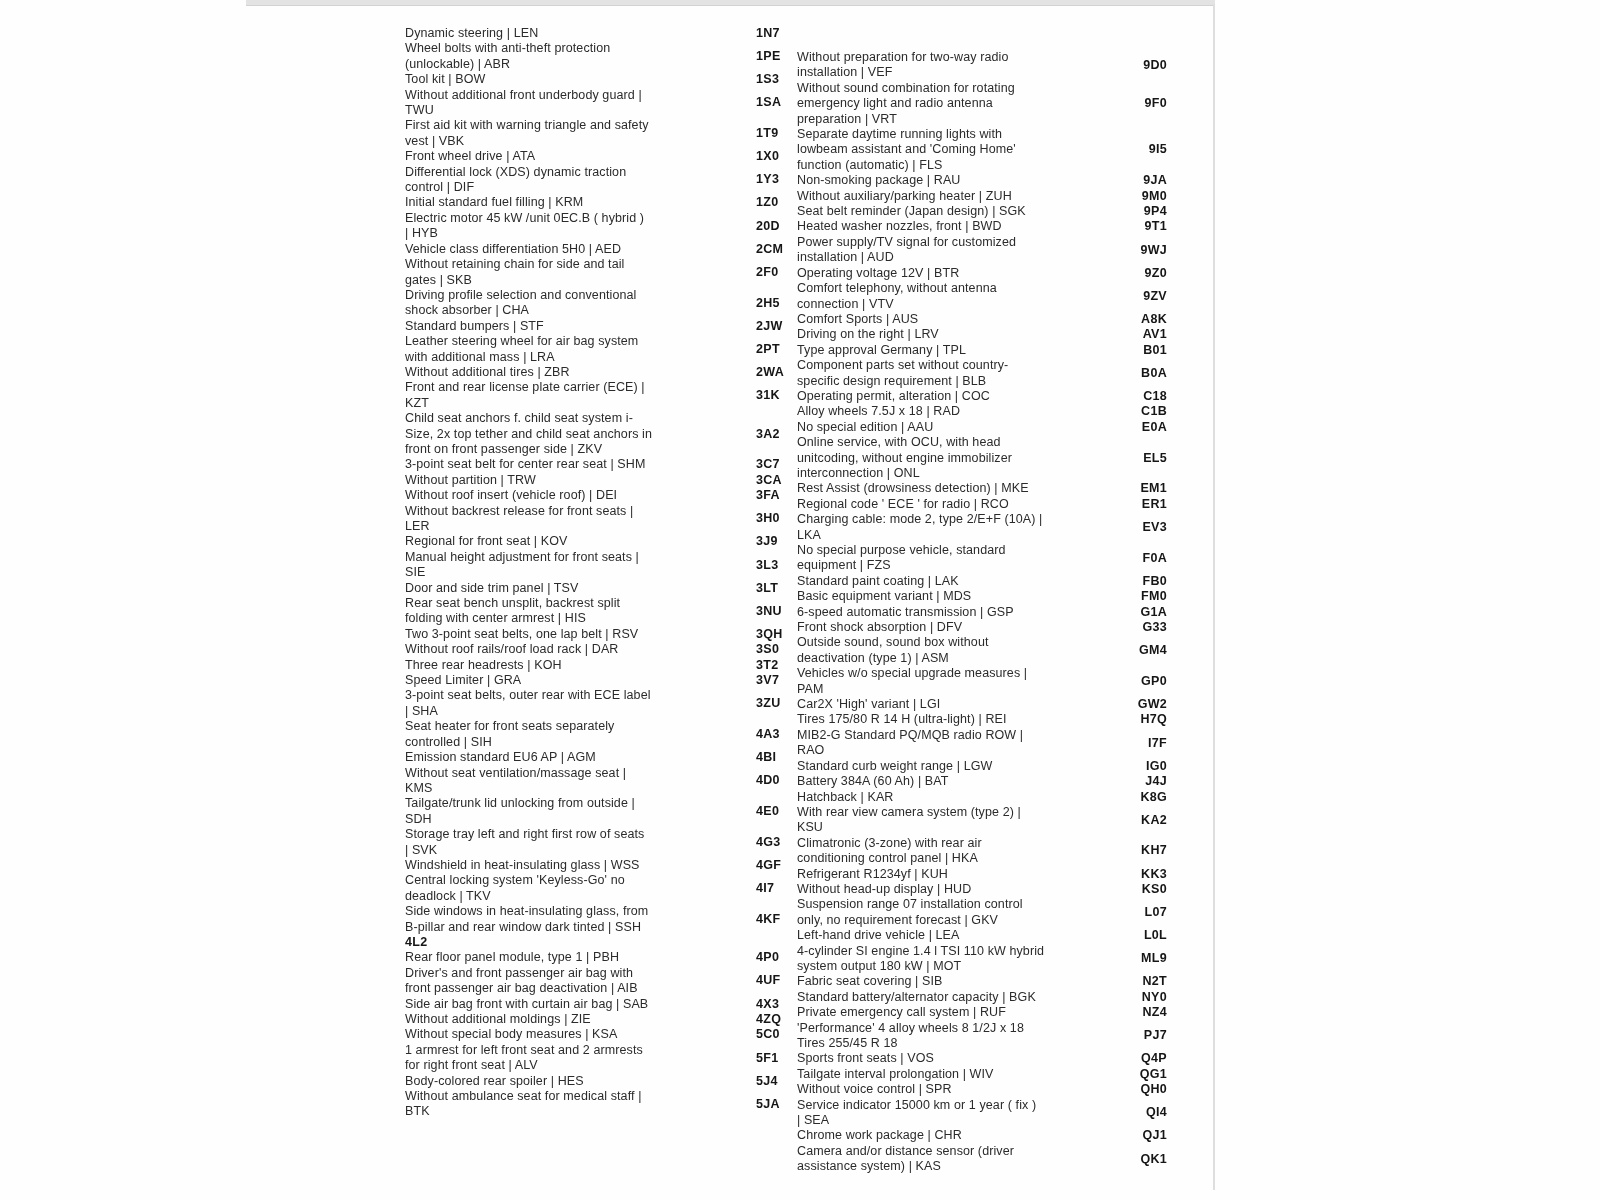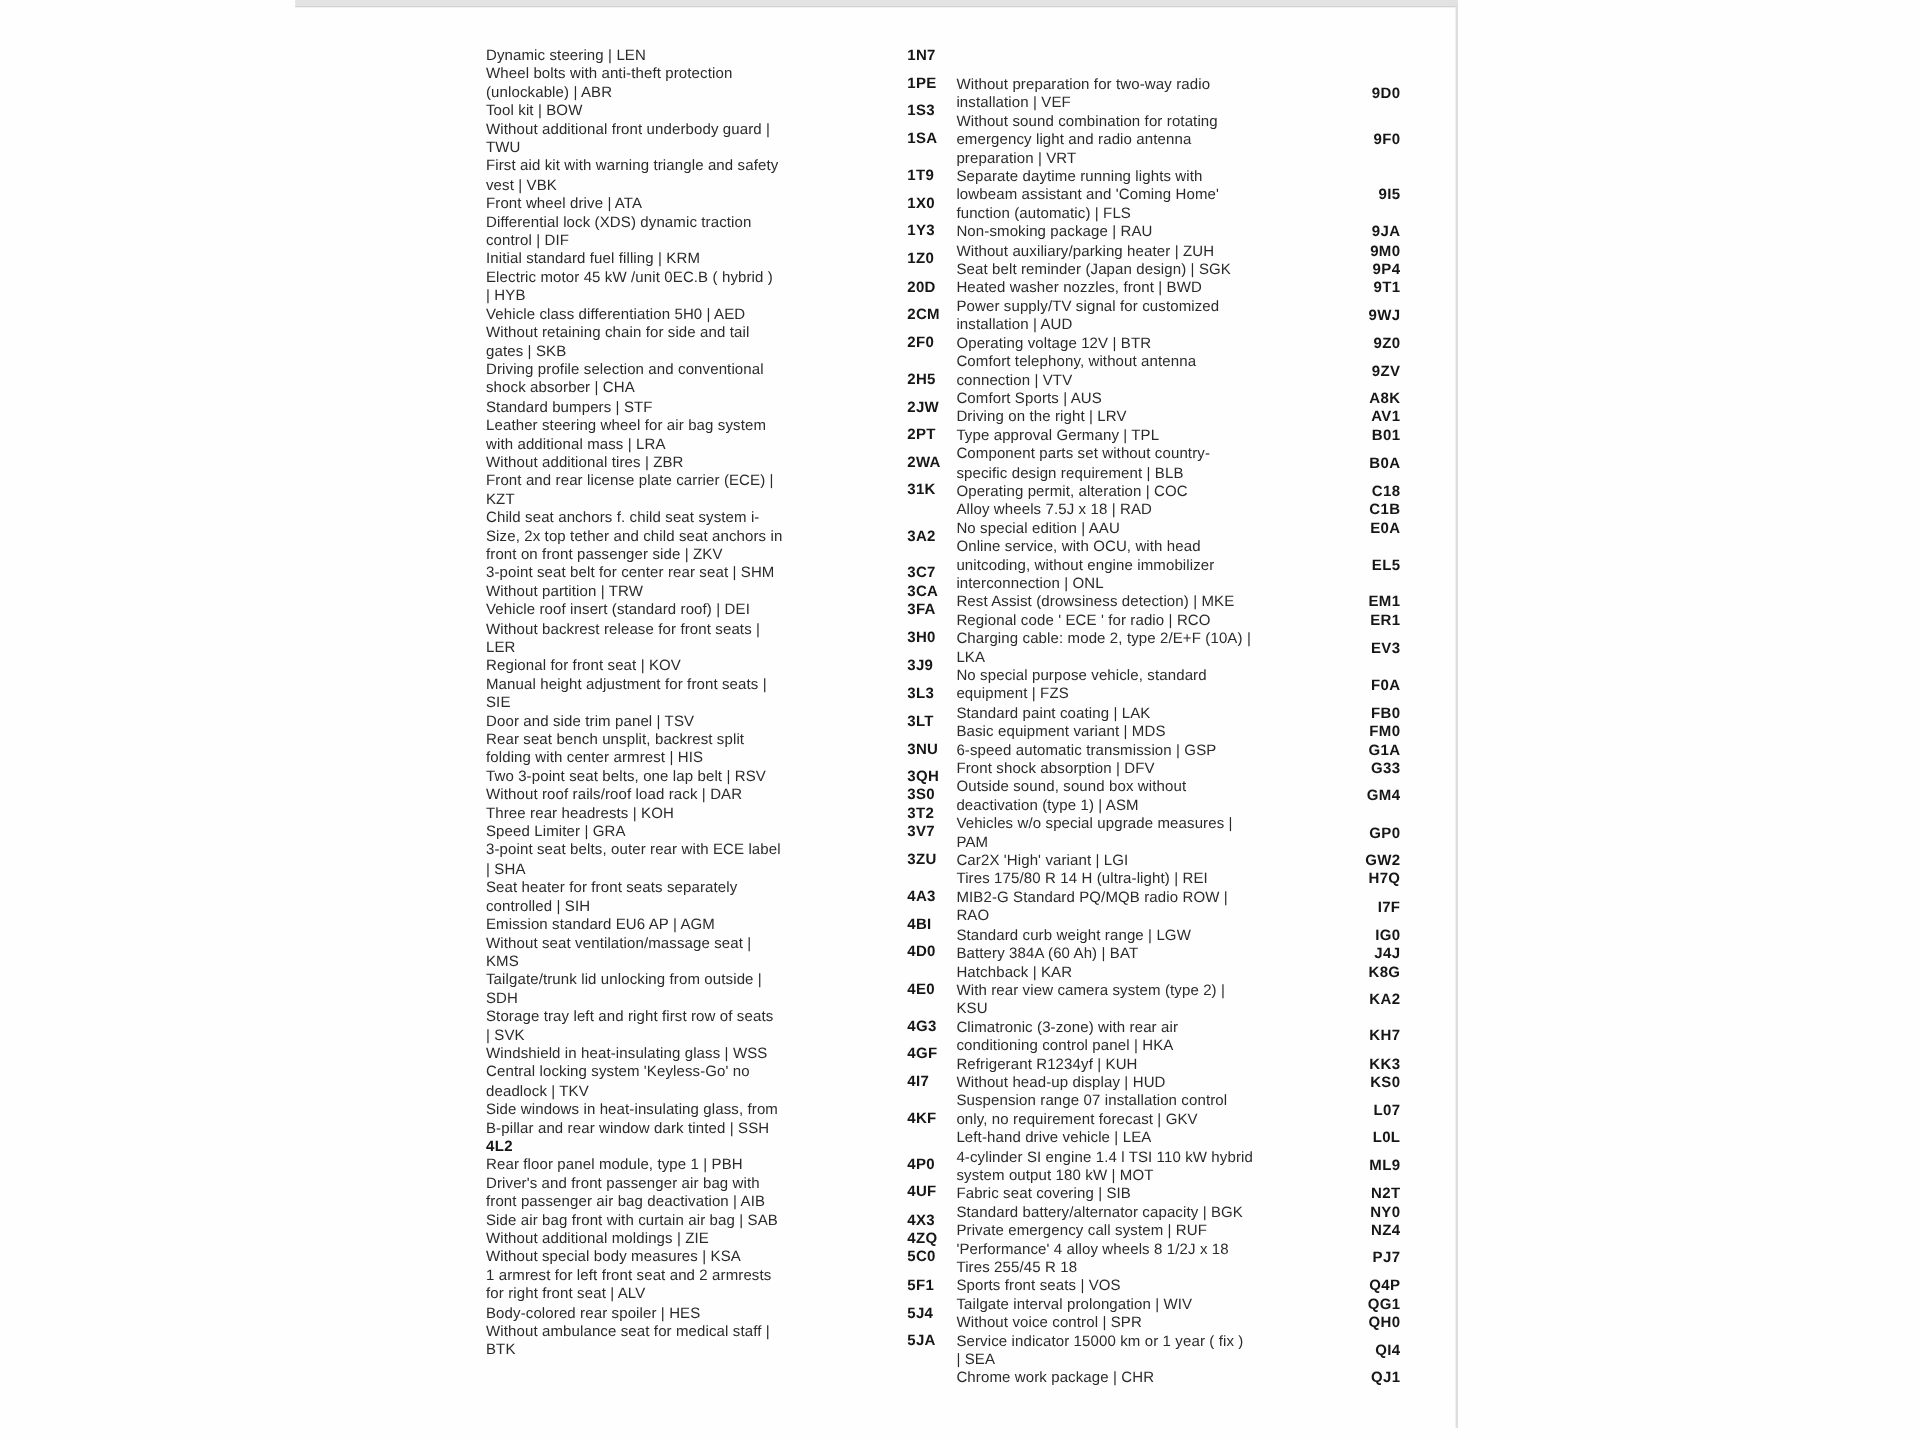--- a/index.html
+++ b/index.html
@@ -28,21 +28,21 @@
   .scan-edge-right {
     position: absolute;
     left: 1213px;
     top: 4px;
     width: 2px;
     height: 1186px;
     background: #dedede;
   }
   .opt-table {
     position: absolute;
-    top: 39px;
+    top: 26px;
   }
   .opt-table.left  { left: 405px; }
   .opt-table.right { left: 797px; margin-top: 24px; }
   .opt-row {
     display: flex;
     align-items: stretch;
   }
   .opt-desc {
     font-size: 12.5px;
     line-height: 15.4px;
@@ -152,21 +152,21 @@
       </div>
       <div class="opt-row">
         <div class="opt-desc">3-point seat belt for center rear seat | SHM</div>
         <div class="opt-code">3C7</div>
       </div>
       <div class="opt-row">
         <div class="opt-desc">Without partition | TRW</div>
         <div class="opt-code">3CA</div>
       </div>
       <div class="opt-row">
-        <div class="opt-desc">Vehicle roof insert (standard roof) | DEI</div>
+        <div class="opt-desc">Without roof insert (vehicle roof) | DEI</div>
         <div class="opt-code">3FA</div>
       </div>
       <div class="opt-row">
         <div class="opt-desc">Without backrest release for front seats |
 LER</div>
         <div class="opt-code">3H0</div>
       </div>
       <div class="opt-row">
         <div class="opt-desc">Regional for front seat | KOV</div>
         <div class="opt-code">3J9</div>
@@ -497,14 +497,19 @@
       </div>
       <div class="opt-row">
         <div class="opt-desc">Service indicator 15000 km or 1 year ( fix )
 | SEA</div>
         <div class="opt-code">QI4</div>
       </div>
       <div class="opt-row">
         <div class="opt-desc">Chrome work package | CHR</div>
         <div class="opt-code">QJ1</div>
       </div>
+      <div class="opt-row">
+        <div class="opt-desc">Camera and/or distance sensor (driver
+assistance system) | KAS</div>
+        <div class="opt-code">QK1</div>
+      </div>
     </div>
 </div>
 
 </body></html>

